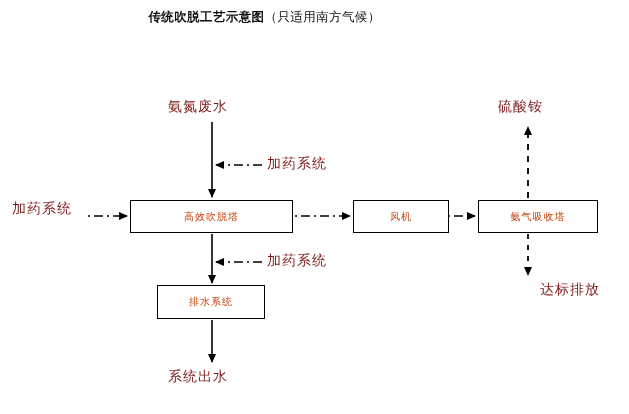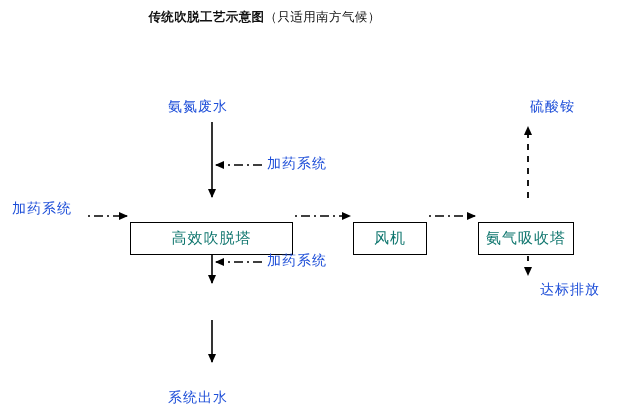--- a/index.html
+++ b/index.html
@@ -40,43 +40,42 @@
     font-weight: normal;
   }
   .node-box {
     position: absolute;
     box-sizing: border-box;
     border: 1px solid #000000;
     background: #ffffff;
     display: flex;
     align-items: center;
     justify-content: center;
-    font-size: 15px;
+    font-size: 10px;
     letter-spacing: 1px;
-    color: #0f766e;
-    margin-top: 22px;
+    color: #c2410c;
   }
   .free-label {
     position: absolute;
     font-size: 14px;
     letter-spacing: 1px;
-    color: #1d4ed8;
+    color: #7f1d1d;
     white-space: nowrap;
   }
   .box-stripper { left: 130px; top: 200px; width: 163px; height: 33px; }
-  .box-blower   { left: 353px; top: 200px; width: 74px;  height: 33px; }
-  .box-absorber { left: 478px; top: 200px; width: 96px; height: 33px; font-family: Liberation Serif, serif; }
+  .box-blower   { left: 353px; top: 200px; width: 96px;  height: 33px; }
+  .box-absorber { left: 478px; top: 200px; width: 120px; height: 33px; font-family: Liberation Serif, serif; }
   .box-drain    { left: 157px; top: 285px; width: 108px; height: 34px; }
 
   .lbl-wastewater  { left: 168px; top: 98px;  }
   .lbl-freshair    { left: 12px;  top: 200px; }
   .lbl-dosing-top  { left: 267px; top: 155px; }
   .lbl-dosing-bot  { left: 267px; top: 252px; }
-  .lbl-effluent    { left: 168px; top: 389px; }
-  .lbl-ammsulfate  { left: 498px; top: 98px; margin-left: 32px;  }
+  .lbl-effluent    { left: 168px; top: 368px; }
+  .lbl-ammsulfate  { left: 498px; top: 98px;  }
   .lbl-discharge   { left: 494px; top: 281px; margin-left: 46px; }
 </style>
 </head>
 <body>
 
 <div id="canvas">
 
   <div class="title">
     <span>传统吹脱工艺示意图</span><span class="paren">（只适用南方气候）</span>
   </div>
@@ -140,20 +139,23 @@
   </div>
 
   <div class="node-box box-blower">
     <span>风机</span>
   </div>
 
   <div class="node-box box-absorber">
     <span>氨气吸收塔</span>
   </div>
 
+  <div class="node-box box-drain">
+    <span>排水系统</span>
+  </div>
 
   <div class="free-label lbl-wastewater">氨氮废水</div>
   <div class="free-label lbl-freshair">加药系统</div>
   <div class="free-label lbl-dosing-top">加药系统</div>
   <div class="free-label lbl-dosing-bot">加药系统</div>
   <div class="free-label lbl-effluent">系统出水</div>
   <div class="free-label lbl-ammsulfate">硫酸铵</div>
   <div class="free-label lbl-discharge">达标排放</div>
 
 </div>

